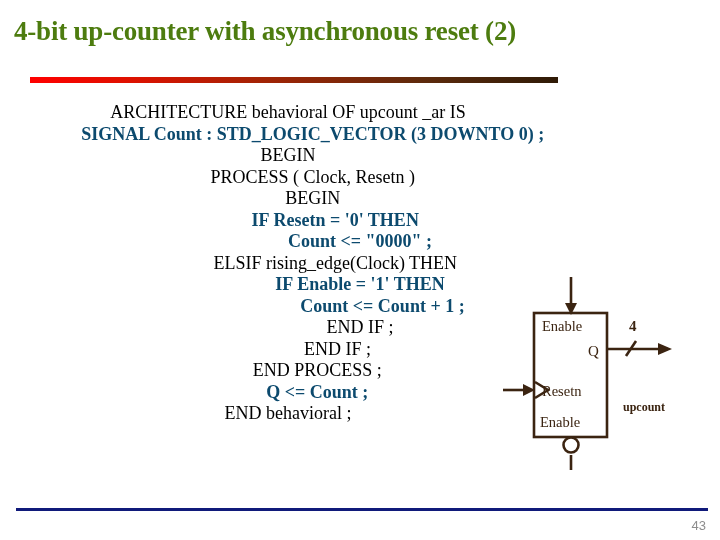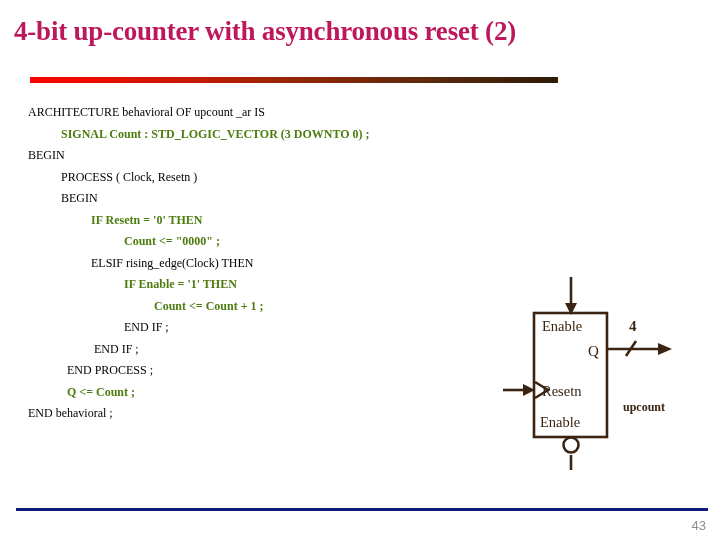--- a/index.html
+++ b/index.html
@@ -18,21 +18,21 @@
   
   #slide-title {
     position: absolute;
     left: 14px;
     top: 14px;
     width: 700px;
     font-family: "Liberation Serif", "DejaVu Serif", serif;
     font-weight: bold;
     font-size: 27px;
     line-height: 34px;
-    color: #be185d;
+    color: #4d7c0f;
     letter-spacing: -0.2px;
     white-space: nowrap;
   }
 
   
   #title-rule {
     position: absolute;
     left: 30px;
     top: 77px;
     width: 528px;
@@ -40,31 +40,32 @@
     background: linear-gradient(to right, #ff0000 0%, #e01000 18%, #a02405 45%, #5c2a0c 75%, #2e1a06 100%);
   }
 
   
   #code-block {
     position: absolute;
     left: 28px;
     top: 102px;
     width: 520px;
     font-family: "Liberation Serif", "DejaVu Serif", serif;
-    font-size: 12px;
+    font-size: 18px;
     line-height: 21.5px;
     color: #000000;
     white-space: pre;
+    text-align: center;
   }
   #code-block .ln {
     white-space: pre;
     height: 21.5px;
   }
   #code-block .ln.hl {
-    color: #4d7c0f;
+    color: #0c4a6e;
     font-weight: bold;
     font-family: Liberation Serif, serif;
   }
 
   
   #diagram {
     position: absolute;
     left: 495px;
     top: 265px;
     width: 225px;

